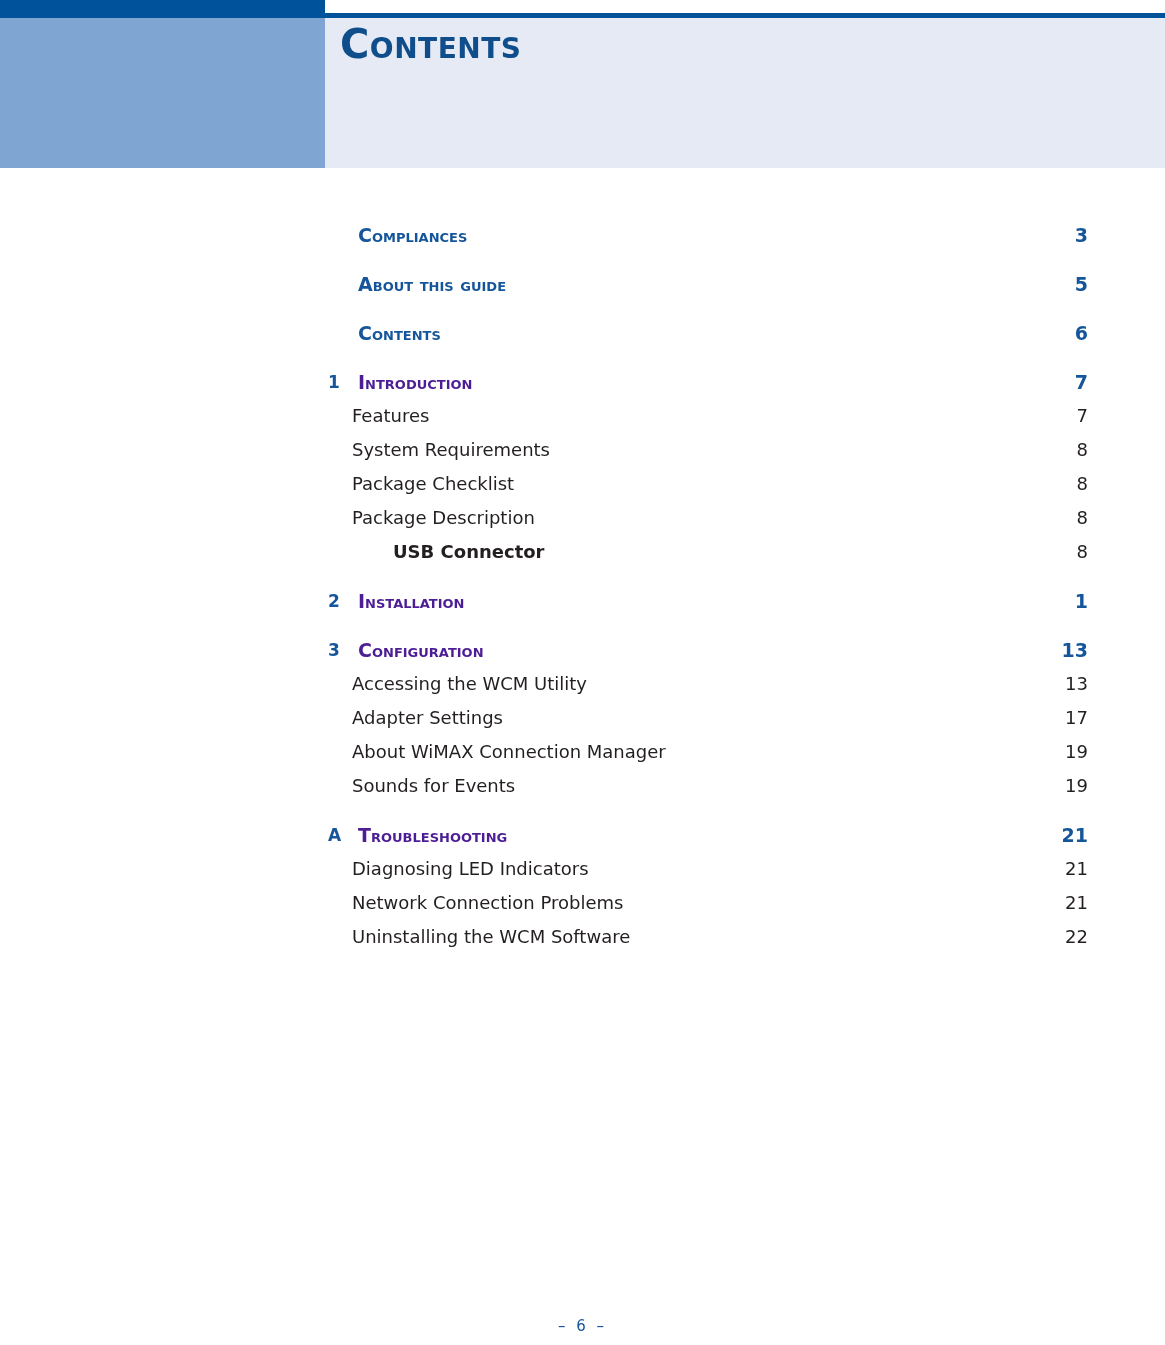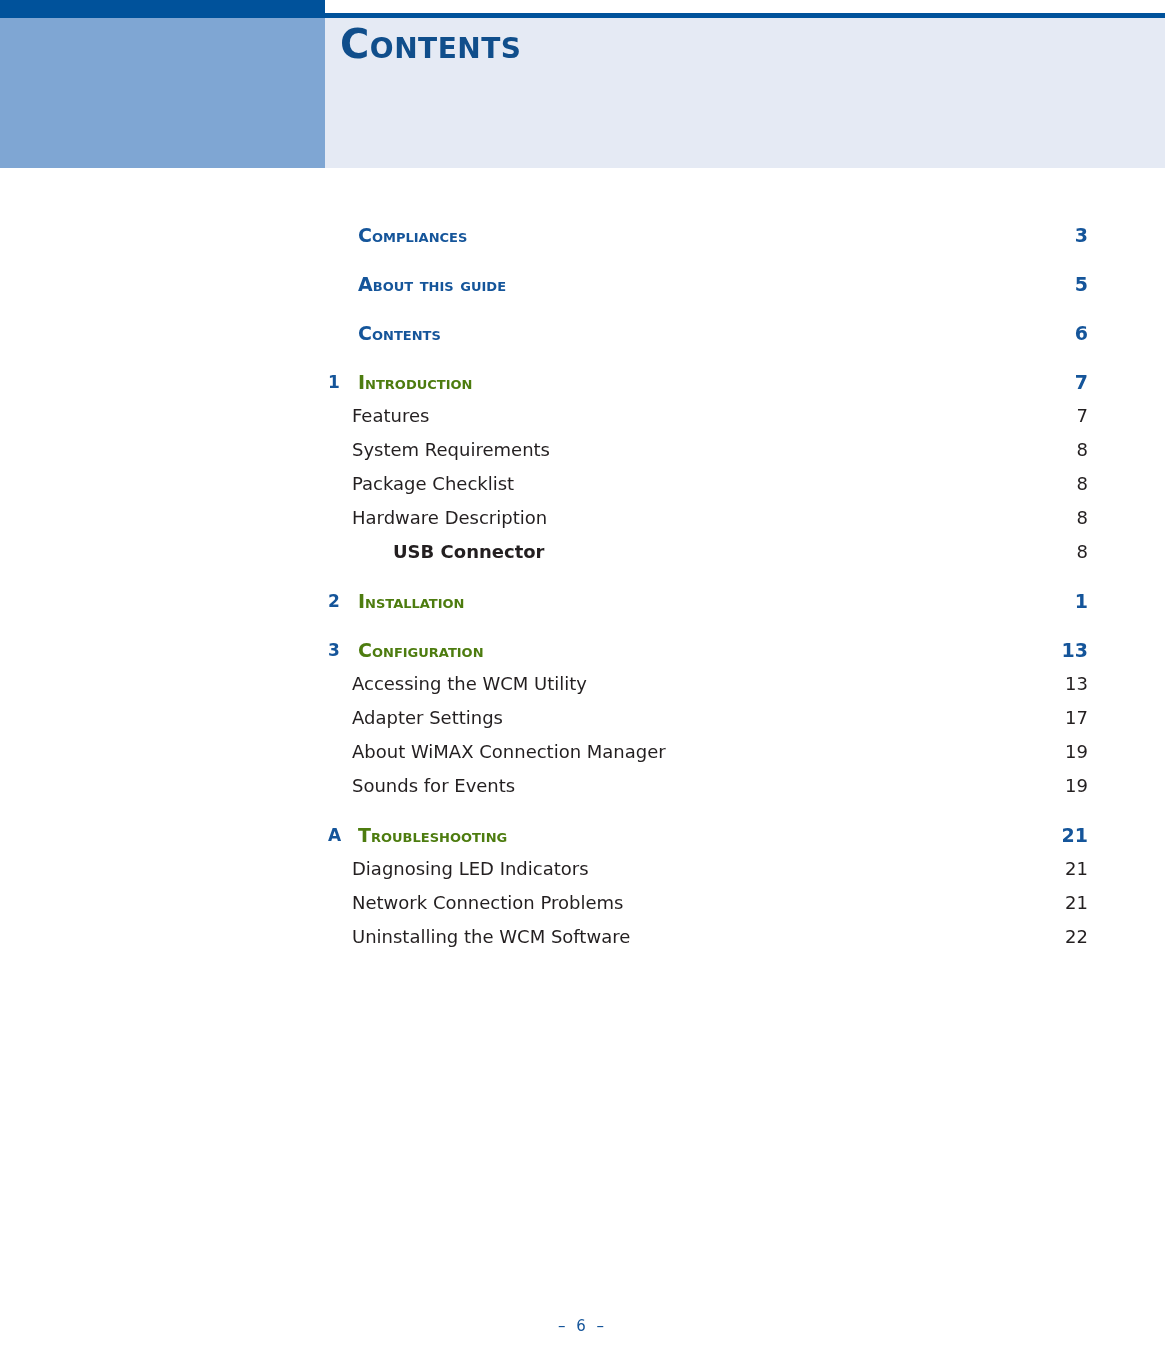--- a/index.html
+++ b/index.html
@@ -112,21 +112,21 @@
     left: 940px;
     top: 0;
     width: 128px;
     text-align: right;
     line-height: 26px;
   }
 
   
   .lvl-chapter .toc-label {
     left: 338px;
-    color: #4d7c0f;
+    color: #4c1d95;
     font-weight: bold;
     font-size: 19px;
     font-variant: small-caps;
     text-transform: lowercase;
   }
   .lvl-chapter .toc-label::first-letter {
     text-transform: uppercase;
   }
   .lvl-chapter .toc-page {
     color: #15559A;
@@ -239,21 +239,21 @@
       <span class="toc-label">System Requirements</span>
       <span class="toc-page">8</span>
     </div>
     <div class="toc-row lvl-1">
       <span class="toc-num"></span>
       <span class="toc-label">Package Checklist</span>
       <span class="toc-page">8</span>
     </div>
     <div class="toc-row lvl-1">
       <span class="toc-num"></span>
-      <span class="toc-label">Hardware Description</span>
+      <span class="toc-label">Package Description</span>
       <span class="toc-page">8</span>
     </div>
     <div class="toc-row lvl-2">
       <span class="toc-num"></span>
       <span class="toc-label">USB Connector</span>
       <span class="toc-page">8</span>
     </div>
     <div class="toc-row lvl-chapter gap-before">
       <span class="toc-num">2</span>
       <span class="toc-label">INSTALLATION</span>

